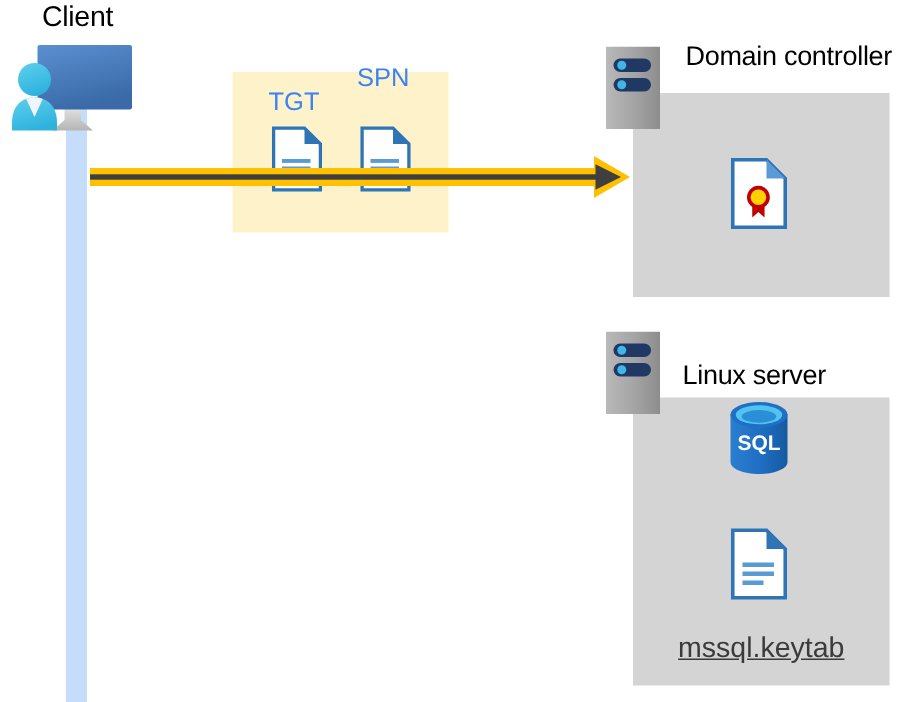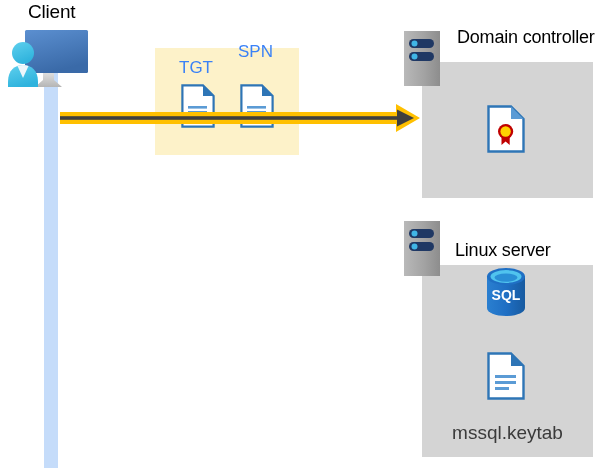--- a/index.html
+++ b/index.html
@@ -150,20 +150,21 @@
   }
   .keytab-label {
     position: absolute;
     left: 422px;
     top: 422px;
     width: 171px;
     text-align: center;
     font-size: 19px;
     color: #3b3b3b;
     font-family: "Liberation Sans", sans-serif;
+    text-decoration: underline;
   }
 </style>
 </head>
 <body>
 
 <div id="canvas">
 
   <div class="lifeline"></div>
 
   <div class="title title-client">Client</div>

